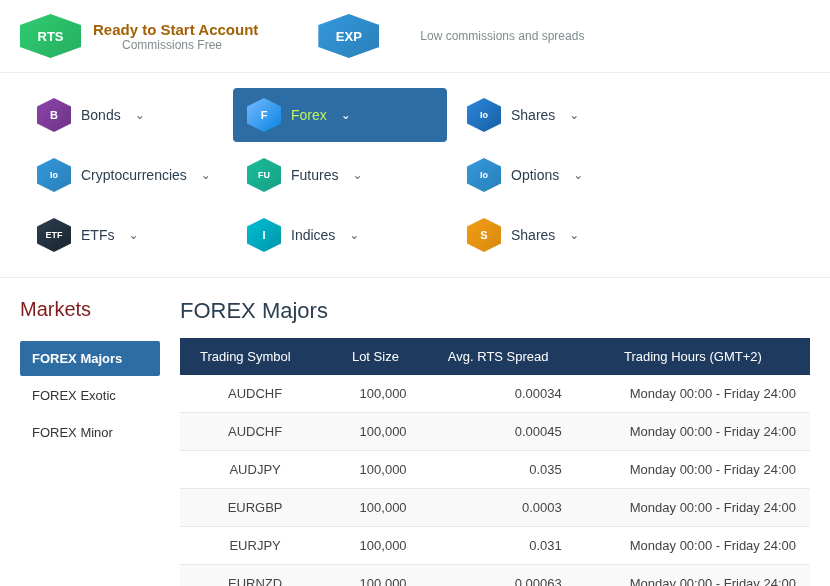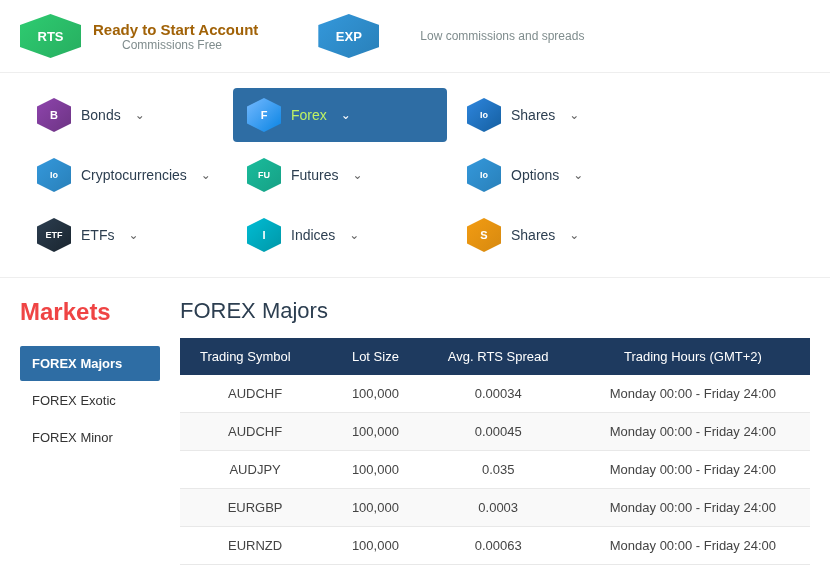--- a/index.html
+++ b/index.html
@@ -105,24 +105,24 @@
       padding: 20px;
       gap: 20px;
     }
 
     
     .sidebar {
       width: 140px;
       flex-shrink: 0;
     }
     .sidebar-title {
-      font-size: 24px;
-      color: #ef4444;
+      font-size: 20px;
+      color: #7f1d1d;
       margin-bottom: 20px;
-      font-weight: 700;
+      font-weight: 400;
     }
     .sidebar-item {
       padding: 10px 12px;
       cursor: pointer;
       font-size: 13px;
       color: #333;
       border-radius: 2px;
       margin-bottom: 2px;
     }
     .sidebar-item.active {
@@ -155,21 +155,21 @@
       text-align: center;
     }
     .data-table thead th:first-child { text-align: left; padding-left: 20px; }
     .data-table tbody tr {
       border-bottom: 1px solid #e8e8e8;
     }
     .data-table tbody tr:nth-child(odd) { background: #fff; }
     .data-table tbody tr:nth-child(even) { background: #f9f9f9; }
     .data-table tbody td {
       padding: 11px 14px;
-      text-align: center;
+      text-align: right;
       color: #444;
       font-size: 13px;
     }
     .data-table tbody td:first-child { text-align: center; }
   </style>
 </head>
 <body>
 
 <div class="accounts-bar">
   <div class="account-item">
@@ -295,20 +295,26 @@
       <td>0.035</td>
       <td>Monday 00:00 - Friday 24:00</td>
     </tr>
           <tr>
       <td>EURGBP</td>
       <td>100,000</td>
       <td>0.0003</td>
       <td>Monday 00:00 - Friday 24:00</td>
     </tr>
           <tr>
+      <td>EURJPY</td>
+      <td>100,000</td>
+      <td>0.031</td>
+      <td>Monday 00:00 - Friday 24:00</td>
+    </tr>
+          <tr>
       <td>EURNZD</td>
       <td>100,000</td>
       <td>0.00063</td>
       <td>Monday 00:00 - Friday 24:00</td>
     </tr>
         </tbody>
     </table>
   </div>
 </div>
 

